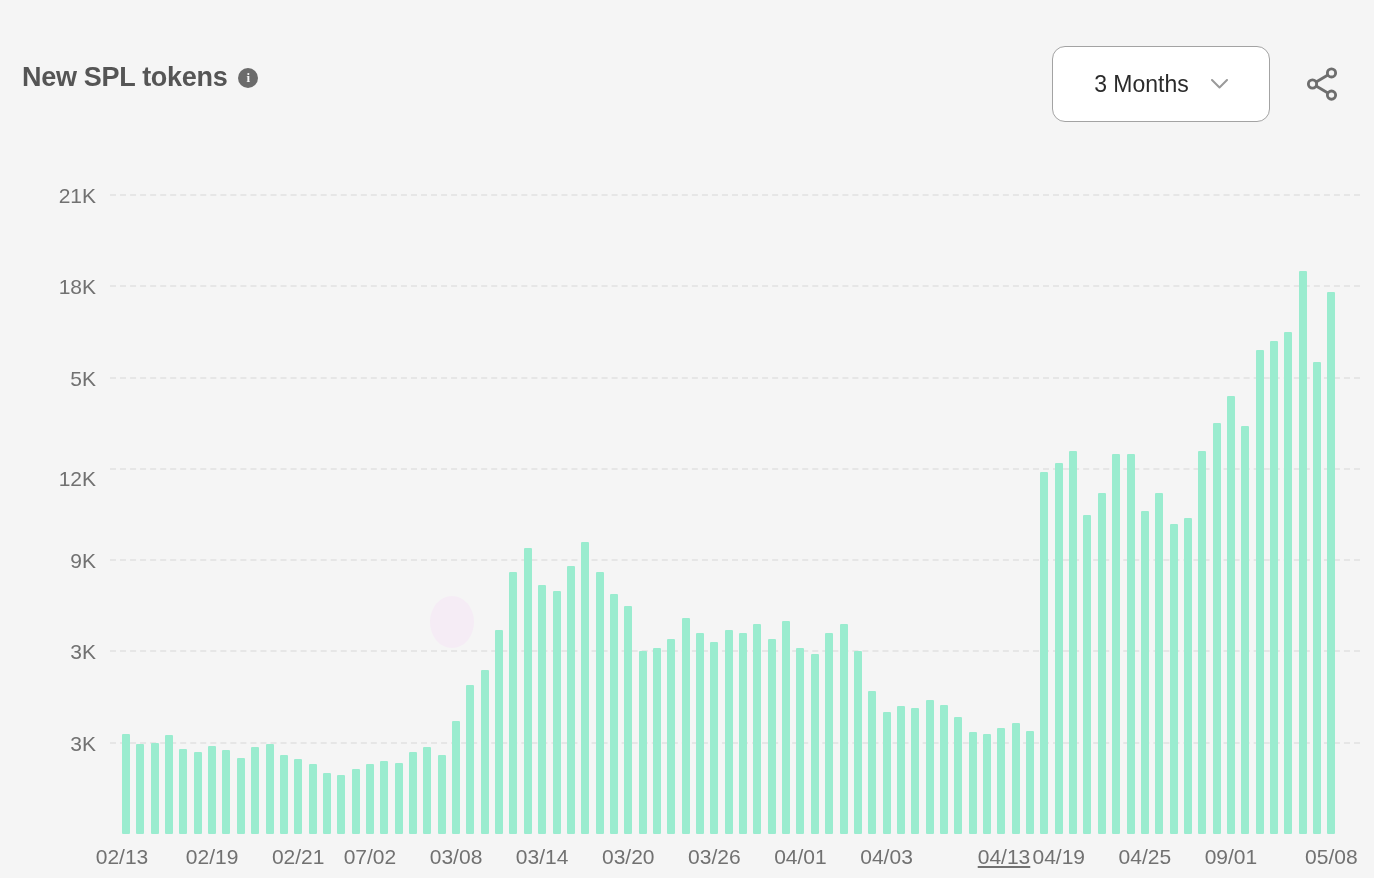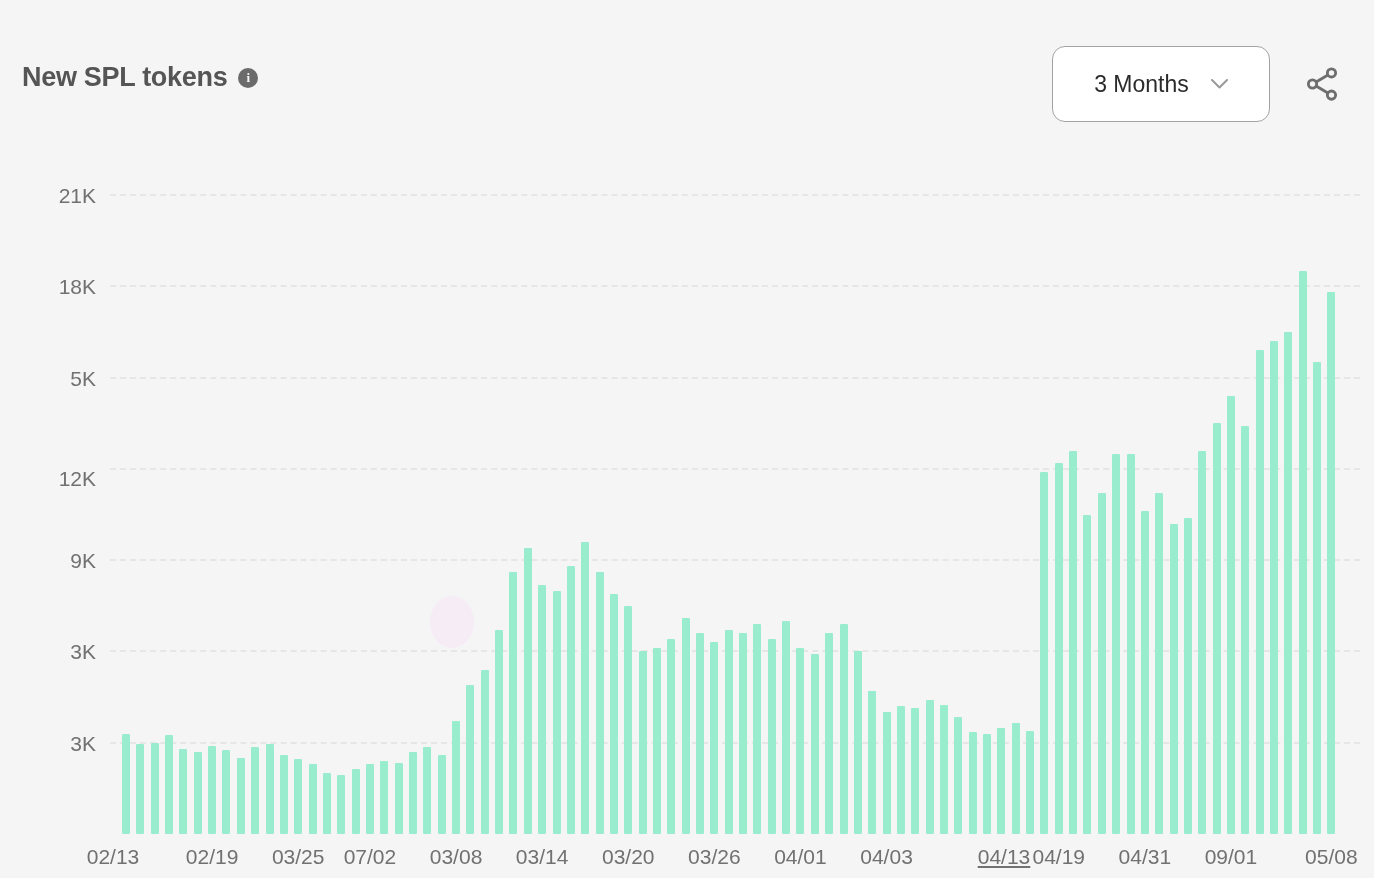--- a/index.html
+++ b/index.html
@@ -314,31 +314,31 @@
         <div class="bar" title="05/02: 13400" style="left: 1119.3px; height: 407.743px;"></div>
         <div class="bar" title="05/03: 15900" style="left: 1133.65px; height: 483.814px;"></div>
         <div class="bar" title="05/04: 16200" style="left: 1148px; height: 492.943px;"></div>
         <div class="bar" title="05/05: 16500" style="left: 1162.35px; height: 502.071px;"></div>
         <div class="bar" title="05/06: 18500" style="left: 1176.7px; height: 562.929px;"></div>
         <div class="bar" title="05/07: 15500" style="left: 1191.05px; height: 471.643px;"></div>
         <div class="bar" title="05/08: 17800" style="left: 1205.4px; height: 541.629px;"></div>
       </div>
 
     <div class="x-axis" id="x-axis">
-        <div class="x-tick" style="left: 113px;">02/13</div>
+        <div class="x-tick" style="left: 122px;">02/13</div>
         <div class="x-tick" style="left: 212.1px;">02/19</div>
-        <div class="x-tick" style="left: 298.2px;">03/25</div>
+        <div class="x-tick" style="left: 298.2px;">02/21</div>
         <div class="x-tick" style="left: 369.95px;">07/02</div>
         <div class="x-tick" style="left: 456.05px;">03/08</div>
         <div class="x-tick" style="left: 542.15px;">03/14</div>
         <div class="x-tick" style="left: 628.25px;">03/20</div>
         <div class="x-tick" style="left: 714.35px;">03/26</div>
         <div class="x-tick" style="left: 800.45px;">04/01</div>
         <div class="x-tick" style="left: 886.55px;">04/03</div>
         <div class="x-tick" style="left: 1004px; text-decoration: underline;">04/13</div>
         <div class="x-tick" style="left: 1058.75px;">04/19</div>
-        <div class="x-tick" style="left: 1144.85px;">04/31</div>
+        <div class="x-tick" style="left: 1144.85px;">04/25</div>
         <div class="x-tick" style="left: 1230.95px;">09/01</div>
         <div class="x-tick" style="left: 1331.4px;">05/08</div>
       </div>
   </div>
 
 </div>
 
 </body></html>

